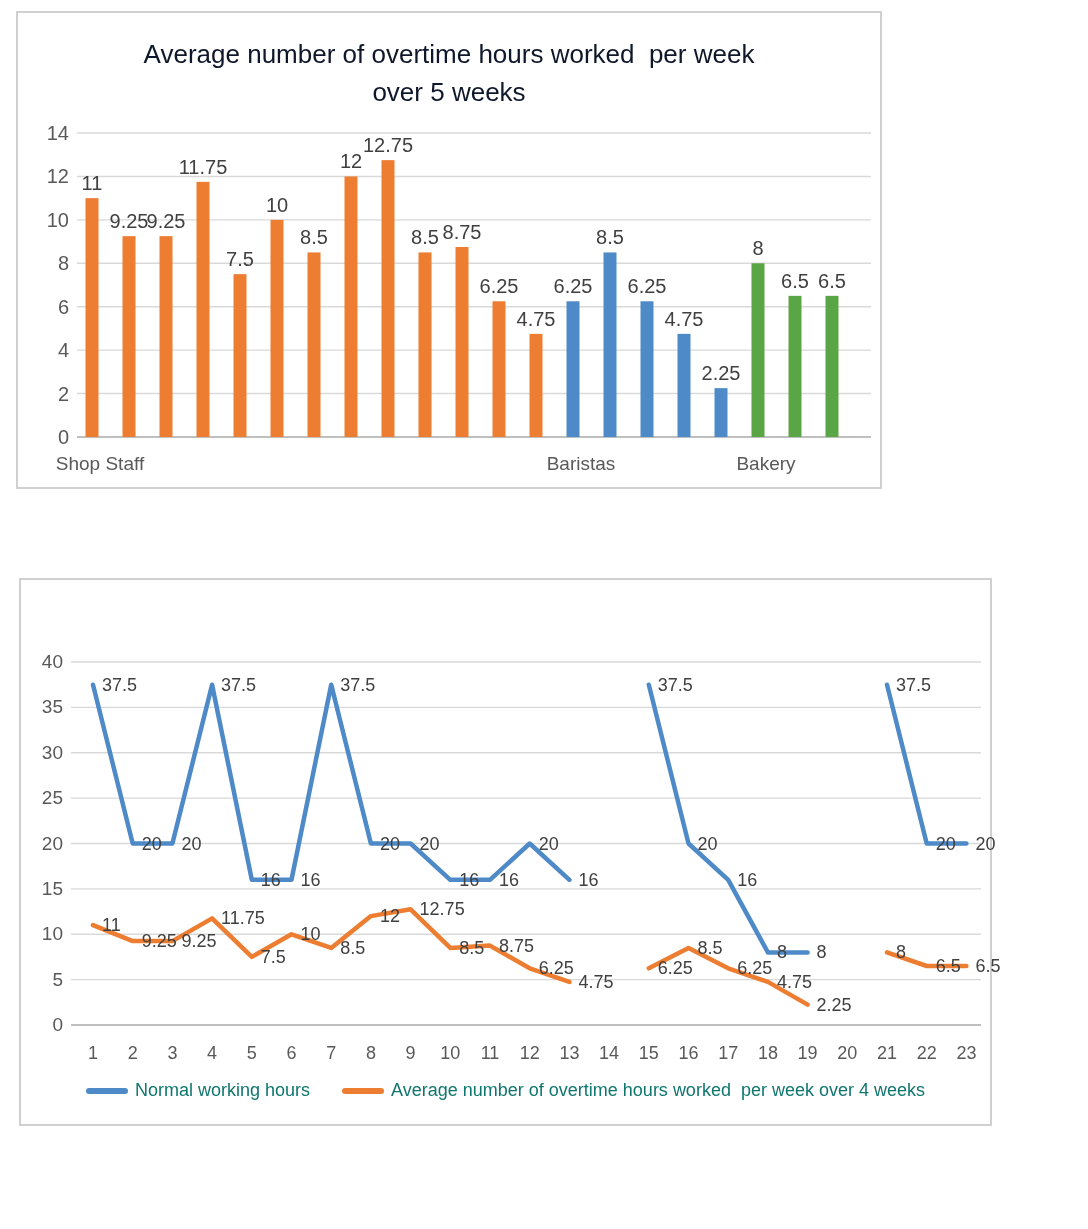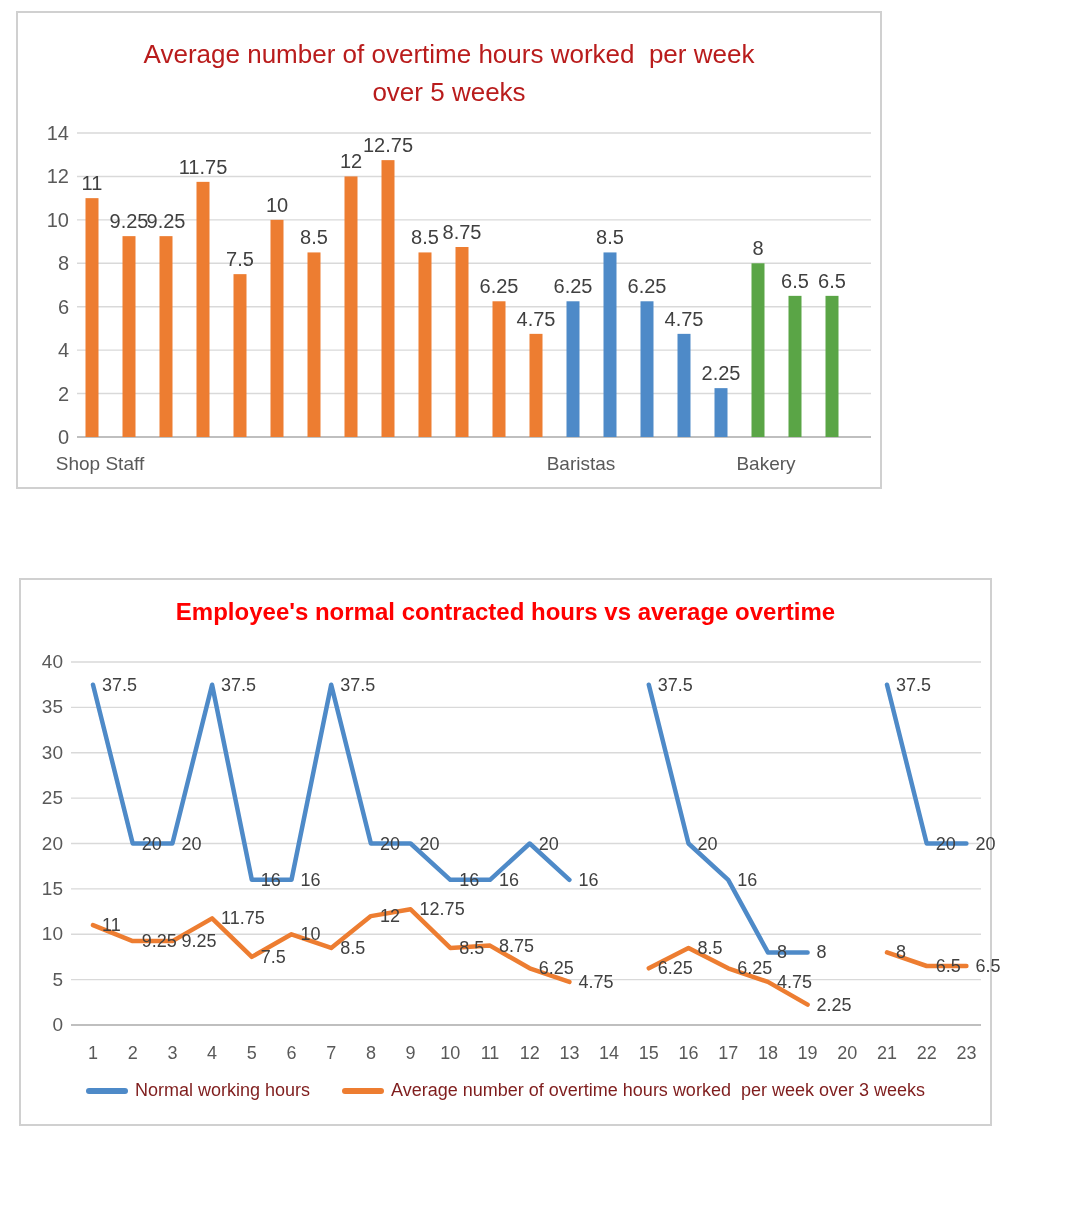--- a/index.html
+++ b/index.html
@@ -1,31 +1,31 @@
 <!DOCTYPE html>
 <html><head>
 <meta charset="utf-8">
 <style>
   html,body{margin:0;padding:0;background:#ffffff;}
   body{width:1088px;height:1229px;position:relative;font-family:"Liberation Sans",sans-serif;overflow:hidden;}
   .chart-box{position:absolute;background:#ffffff;border:2px solid #d0d0d0;box-sizing:border-box;}
   .box-top{left:16px;top:11px;width:866px;height:478px;}
   .box-bottom{left:19px;top:578px;width:973px;height:548px;}
   .chart-title{position:absolute;left:0;right:0;margin:0;text-align:center;font-weight:normal;}
-  .box-top .chart-title{top:22px;font-size:26px;line-height:38px;color:#b91c1c;}
+  .box-top .chart-title{top:22px;font-size:26px;line-height:38px;color:#0f172a;}
   .box-bottom .chart-title{top:16px;font-size:24px;line-height:32px;font-weight:bold;color:#ff0000;}
   .t{white-space:pre;}
   span.t{display:block;}
   #bar-svg{position:absolute;left:7px;top:108px;width:852px;height:368px;overflow:visible;}
   #line-svg{position:absolute;left:8px;top:62px;width:960px;height:425px;overflow:visible;}
   svg text{font-family:"Liberation Sans",sans-serif;}
   .legend{position:absolute;left:0;right:0;top:500px;display:flex;justify-content:center;align-items:center;gap:32px;}
   .legend-item{display:flex;align-items:center;gap:7px;}
   .swatch{display:inline-block;width:42px;height:6px;border-radius:3px;background:#999;}
-  .legend-label{font-size:18px;color:#7f1d1d;}
+  .legend-label{font-size:18px;color:#0f766e;}
 </style>
 </head>
 <body>
 
 <div>
 
   <section class="chart-box box-top">
     <h2 class="chart-title">
       <span class="t">Average number of overtime hours worked  per week</span>
       <span class="t">over 5 weeks</span>
@@ -89,21 +89,20 @@
         <text x="733" y="134.28571428571428" text-anchor="middle" font-size="20" fill="#404040">8</text>
         <rect x="763.5" y="174.85714285714286" width="13" height="141.14285714285714" fill="#5AA546"></rect>
         <text x="770" y="166.85714285714286" text-anchor="middle" font-size="20" fill="#404040">6.5</text>
         <rect x="800.5" y="174.85714285714286" width="13" height="141.14285714285714" fill="#5AA546"></rect>
         <text x="807" y="166.85714285714286" text-anchor="middle" font-size="20" fill="#404040">6.5</text>
         <text x="741" y="349" text-anchor="middle" font-size="19" fill="#595959">Bakery</text>
       </svg>
   </section>
 
   <section class="chart-box box-bottom">
-    <h2 class="chart-title t" style="color: rgb(255, 0, 0);">Employee's normal contracted hours vs average overtime</h2>
     <svg id="line-svg" viewBox="0 0 960 425">
         <line x1="42" y1="383" x2="952" y2="383" stroke="#bfbfbf" stroke-width="2"></line>
         <text x="34" y="389" text-anchor="end" font-size="19" fill="#595959">0</text>
         <line x1="42" y1="337.625" x2="952" y2="337.625" stroke="#d9d9d9" stroke-width="1.4"></line>
         <text x="34" y="343.625" text-anchor="end" font-size="19" fill="#595959">5</text>
         <line x1="42" y1="292.25" x2="952" y2="292.25" stroke="#d9d9d9" stroke-width="1.4"></line>
         <text x="34" y="298.25" text-anchor="end" font-size="19" fill="#595959">10</text>
         <line x1="42" y1="246.875" x2="952" y2="246.875" stroke="#d9d9d9" stroke-width="1.4"></line>
         <text x="34" y="252.875" text-anchor="end" font-size="19" fill="#595959">15</text>
         <line x1="42" y1="201.5" x2="952" y2="201.5" stroke="#d9d9d9" stroke-width="1.4"></line>
@@ -184,18 +183,18 @@
         <text x="906.7" y="330.0125" text-anchor="start" font-size="18" fill="#404040">6.5</text>
         <text x="946.4000000000001" y="330.0125" text-anchor="start" font-size="18" fill="#404040">6.5</text>
       </svg>
     <div class="legend">
       <div class="legend-item">
         <span class="swatch" id="sw0" style="background: rgb(78, 138, 200);"></span>
         <span class="legend-label t">Normal working hours</span>
       </div>
       <div class="legend-item">
         <span class="swatch" id="sw1" style="background: rgb(237, 125, 49);"></span>
-        <span class="legend-label t">Average number of overtime hours worked  per week over 3 weeks</span>
+        <span class="legend-label t">Average number of overtime hours worked  per week over 4 weeks</span>
       </div>
     </div>
   </section>
 
 </div>
 
 </body></html>

